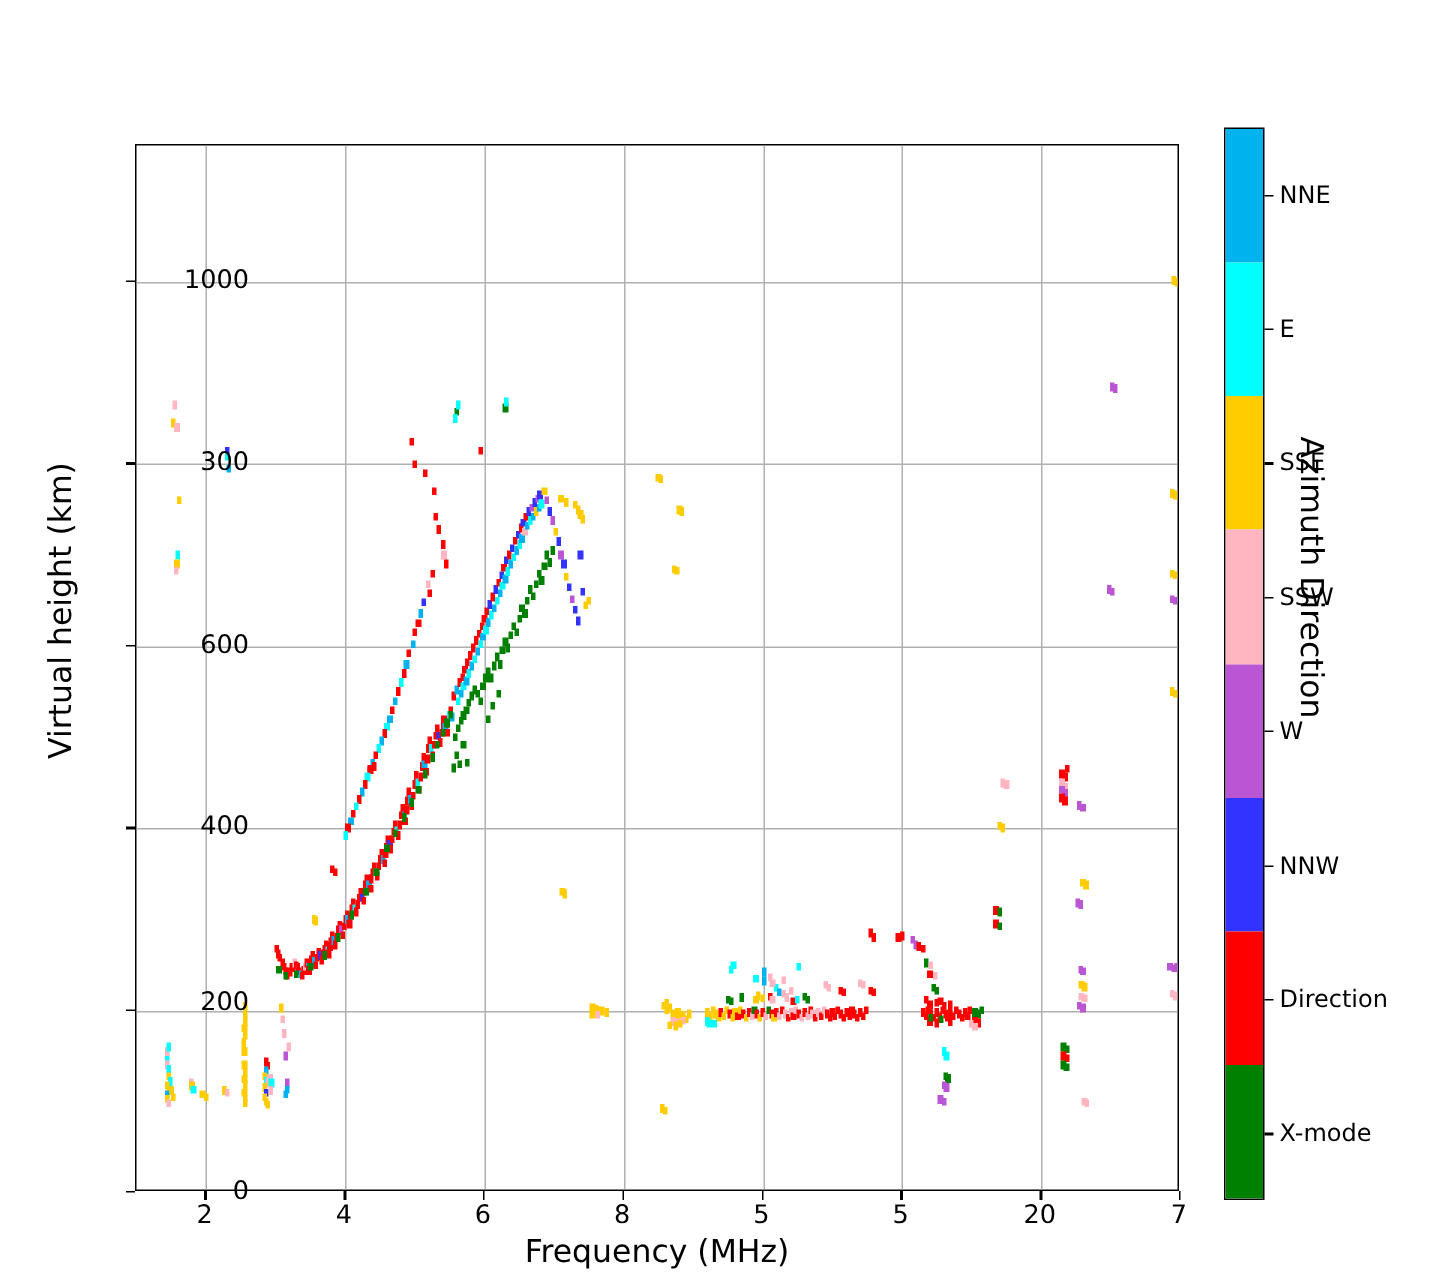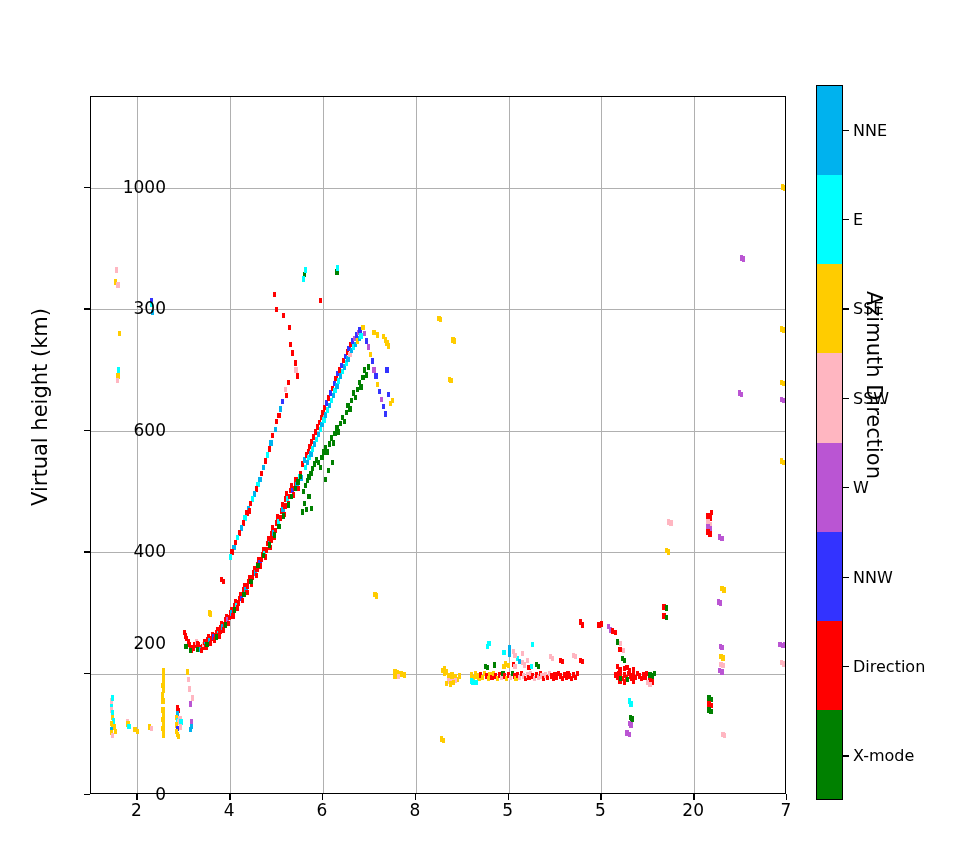--- a/index.html
+++ b/index.html
@@ -705,25 +705,26 @@
         <div class="pt" style="left: 157.064px; top: 411.213px; width: 3.248px; height: 5.46261px; background: rgb(255, 0, 0);"></div>
         <div class="pt" style="left: 129.224px; top: 479.799px; width: 3.248px; height: 5.46261px; background: rgb(255, 0, 0);"></div>
         <div class="pt" style="left: 131.08px; top: 481.62px; width: 3.248px; height: 5.46261px; background: rgb(255, 0, 0);"></div>
       </div>
   </div>
 
   <div id="ylabelwrap">
     <div id="ylabel">Virtual height (km)</div>
   </div>
 
+  <div id="xlabel">Frequency (MHz)</div>
 
   <div id="yticks">
       <div class="ytick" style="top: 794px;">0</div>
       <div class="ytickmark" style="top: 794px;"></div>
-      <div class="ytick" style="top: 643px;">200</div>
+      <div class="ytick" style="top: 668px;">200</div>
       <div class="ytickmark" style="top: 672.609px;"></div>
       <div class="ytick" style="top: 551.217px;">400</div>
       <div class="ytickmark" style="top: 551.217px;"></div>
       <div class="ytick" style="top: 429.826px;">600</div>
       <div class="ytickmark" style="top: 429.826px;"></div>
       <div class="ytick" style="top: 308.435px;">300</div>
       <div class="ytickmark" style="top: 308.435px;"></div>
       <div class="ytick" style="top: 187.043px;">1000</div>
       <div class="ytickmark" style="top: 187.043px;"></div>
     </div>

